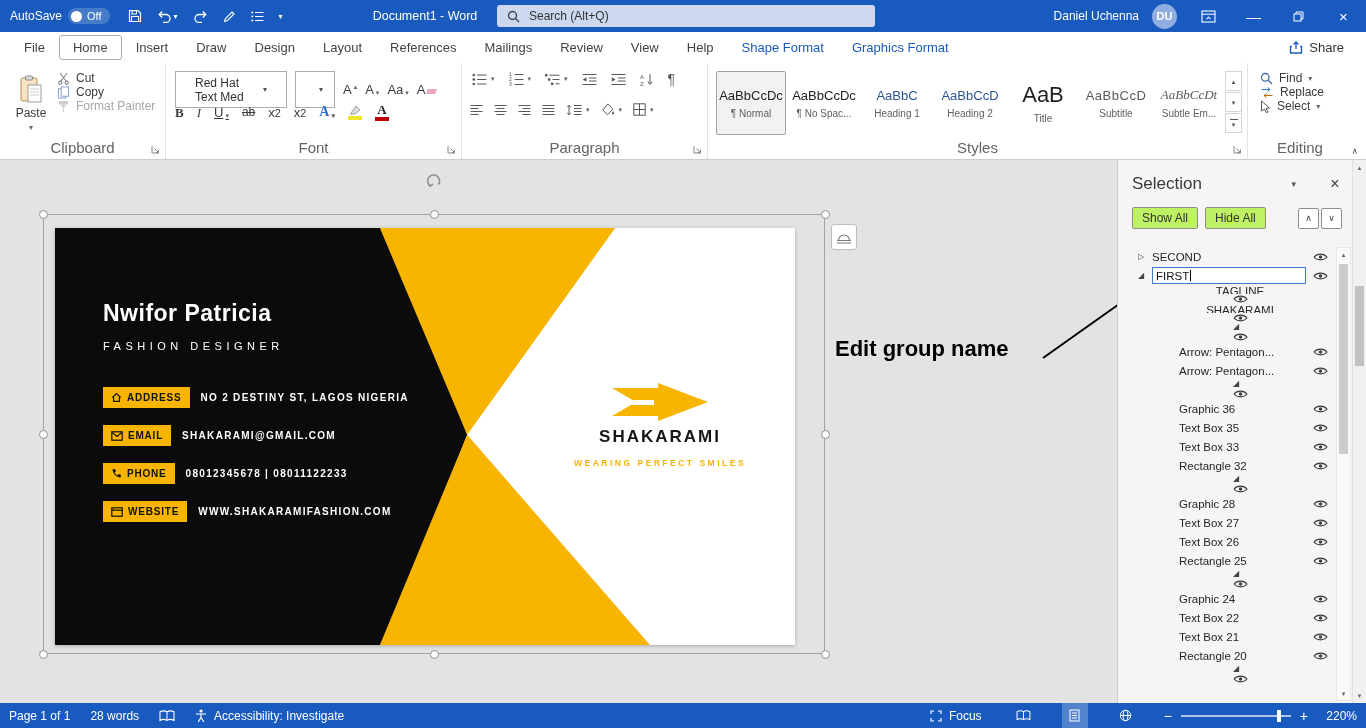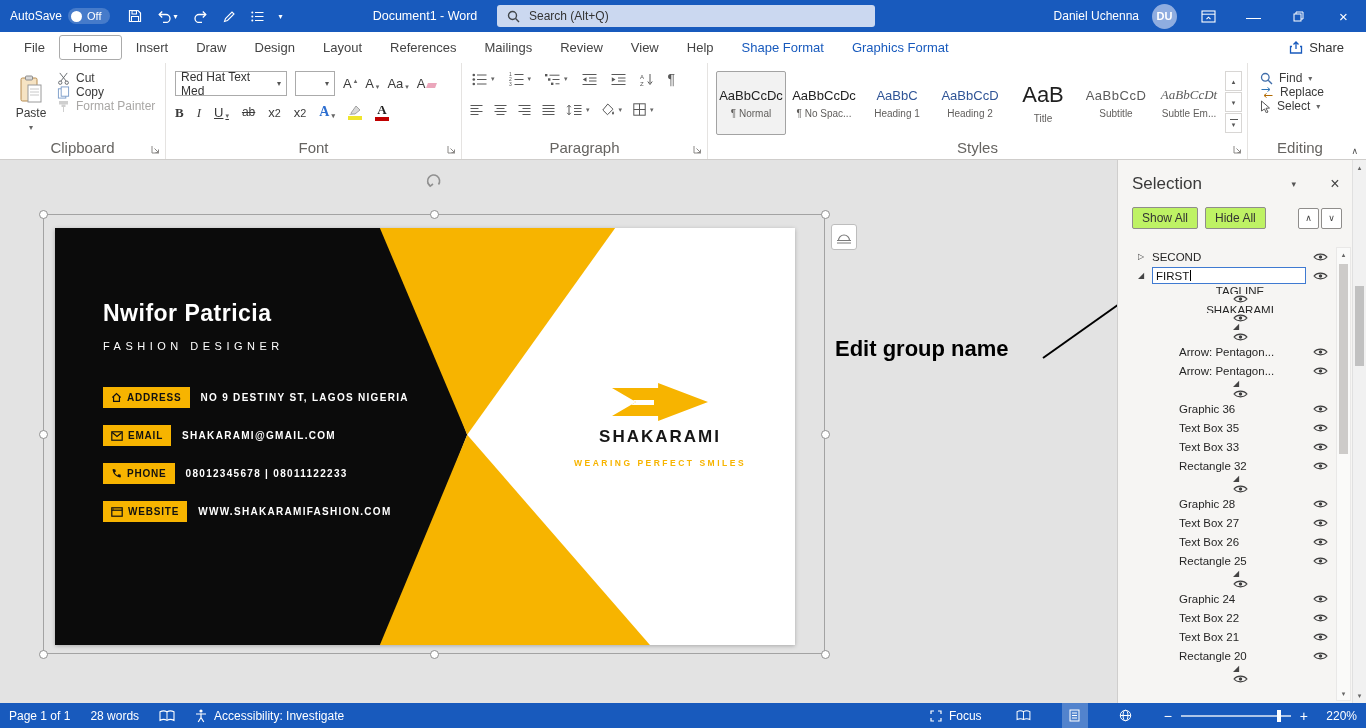--- a/index.html
+++ b/index.html
@@ -42,21 +42,21 @@
   .g-editing{left:1248px;width:104px;border-right:none;}
   .glabel{position:absolute;bottom:3px;left:0;right:0;text-align:center;font-size:15px;color:#666461;}
   .launcher{position:absolute;bottom:5px;right:5px;}
   .paste-btn{position:absolute;left:9px;top:7px;width:44px;height:78px;display:flex;flex-direction:column;align-items:center;gap:3px;padding-top:5px;font-size:12px;color:#3b3b3b;}
   .paste-btn .chev{font-size:8px;color:#666;}
   .scmds{position:absolute;left:57px;top:8px;display:flex;flex-direction:column;}
   .cmd{display:flex;align-items:center;gap:6px;font-size:12px;color:#3b3b3b;height:14px;white-space:nowrap;}
   .cmd.disabled{color:#a9a7a5;}
   .cmd .chev{font-size:8px;color:#666;}
   .fontrow1{position:absolute;left:9px;top:8px;display:flex;align-items:center;gap:8px;}
-  .combo{height:25px;border:1px solid #ababab;background:#fff;display:flex;align-items:center;justify-content:space-between;padding:0 5px;font-size:12px;color:#333;}
+  .combo{height:37px;border:1px solid #ababab;background:#fff;display:flex;align-items:center;justify-content:space-between;padding:0 19px;font-size:12px;color:#333;}
   .combo.name{width:112px;}
   .combo.size{width:40px;}
   .cv{font-size:8px;color:#555;margin-left:4px;}
   .fbtn{font-size:13px;color:#3b3b3b;display:inline-flex;align-items:flex-end;line-height:1;}
   .mini{font-style:normal;font-size:7px;color:#666;margin-left:2px;}
   .mini.up{align-self:flex-start;}
   .fontrow2{position:absolute;left:9px;top:40px;display:flex;align-items:center;gap:13px;}
   .bold{font-weight:bold;font-family:"Liberation Serif",serif;}
   .italic{font-style:italic;font-family:"Liberation Serif",serif;}
   .underline{text-decoration:underline;font-family:"Liberation Serif",serif;}
@@ -627,21 +627,21 @@
         <div id="contacts">
             <div class="contact">
               <span class="badge">
                 <span class="cicon">
                   <svg width="11" height="11" viewBox="0 0 12 12">
                     <path d="M1.5 6 L6 1.8 L10.5 6 M2.8 5 V10.2 H9.2 V5" fill="none" stroke="#111" stroke-width="1.3"></path>
                   </svg>
                 </span>
                 <span>ADDRESS</span>
               </span>
-              <span class="cvalue">NO 9 DESTINY ST, LAGOS NIGERIA</span>
+              <span class="cvalue">NO 2 DESTINY ST, LAGOS NIGERIA</span>
             </div>
             <div class="contact">
               <span class="badge">
                 <span class="cicon">
                   <svg width="12" height="10" viewBox="0 0 12 10">
                     <rect x="0.8" y="0.8" width="10.4" height="8.4" fill="none" stroke="#111" stroke-width="1.2"></rect>
                     <path d="M1.2 1.5 L6 5.4 L10.8 1.5" fill="none" stroke="#111" stroke-width="1.2"></path>
                   </svg>
                 </span>
                 <span>EMAIL</span>

